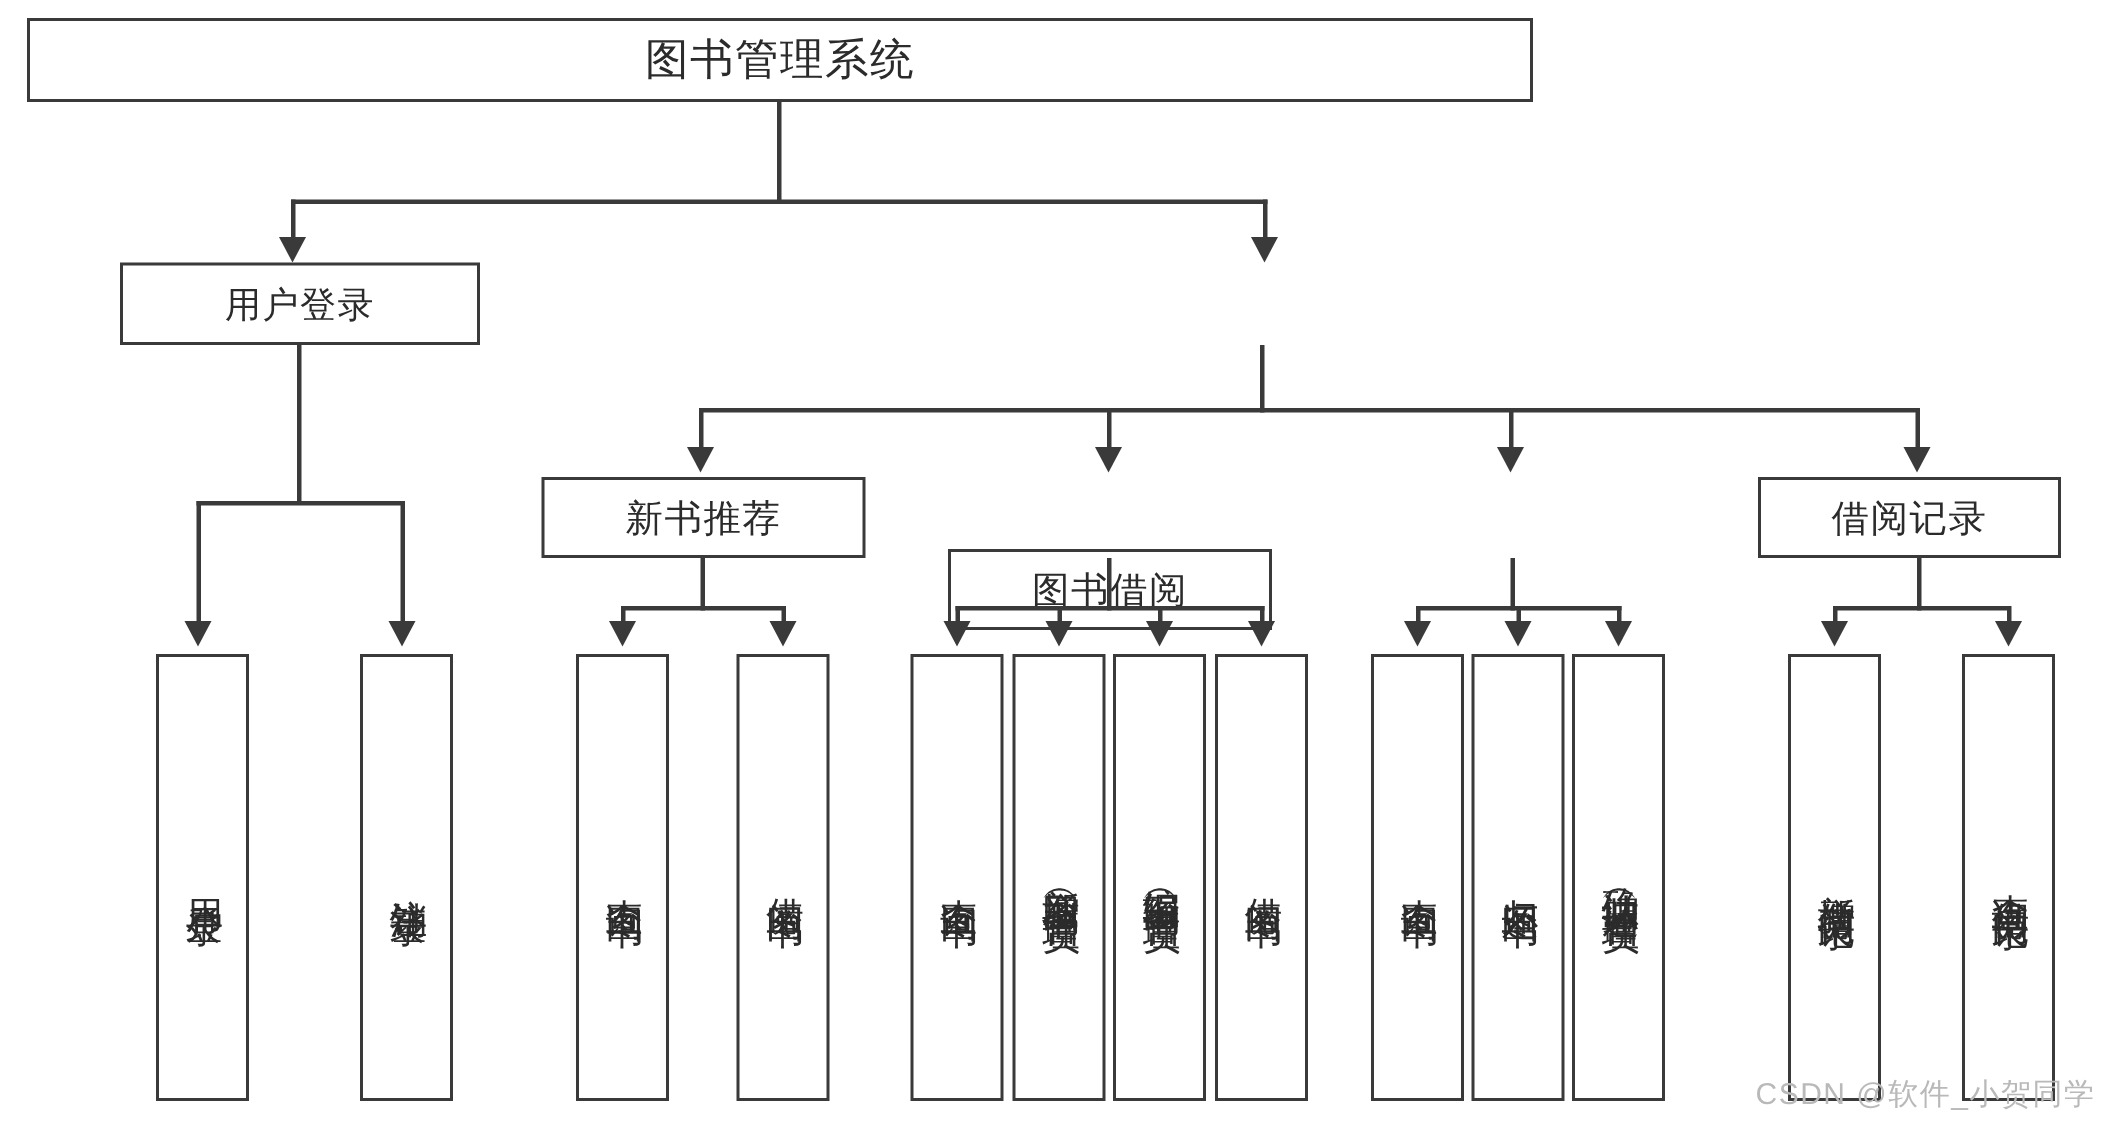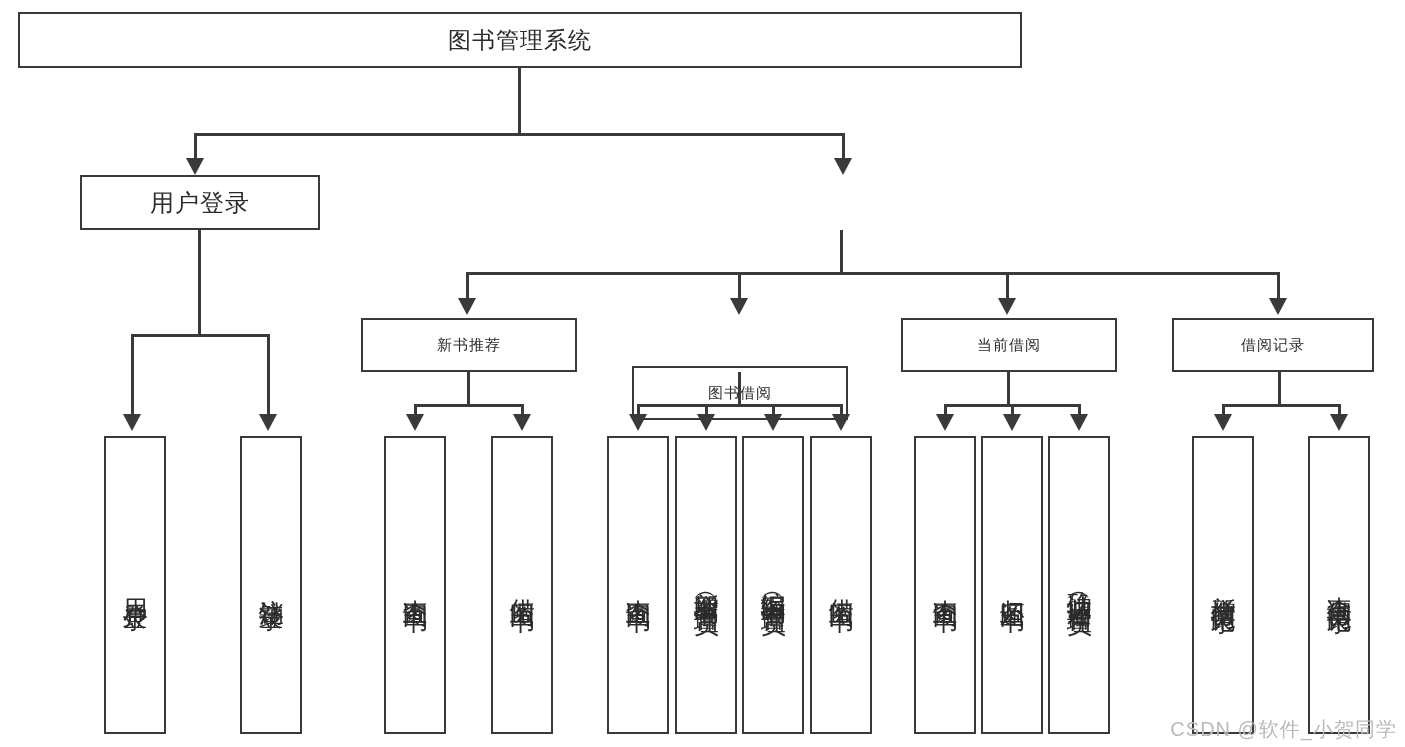--- a/index.html
+++ b/index.html
@@ -19,29 +19,29 @@
     position:absolute;
     box-sizing:border-box;
     background:#ffffff;
     border:2px solid #3a3a3a;
     display:flex;
     align-items:center;
     justify-content:center;
     color:#2b2b2b;
   }
   .node.root{
-    font-size:23px;
+    font-size:29px;
     letter-spacing:1px;
   }
   .node.lvl2{
     font-size:24px;
     letter-spacing:1px;
   }
   .node.lvl3{
-    font-size:15px;
+    font-size:25px;
     letter-spacing:1px;
     font-family:Liberation Mono, monospace;
   }
   
   .node.leaf{
     writing-mode:vertical-rl;
     text-orientation:upright;
     align-items:center;
     justify-content:center;
     font-size:25px;
@@ -128,23 +128,20 @@
   <div class="arrow" style="left:998px;top:298px;"></div>
   <div class="vline" style="left:1277px;top:272px;height:29px;"></div>
   <div class="arrow" style="left:1269px;top:298px;"></div>
 
   <div class="node lvl3" style="left:361px;top:318px;width:216px;height:54px;">
     <span>新书推荐</span>
   </div>
   <div class="node lvl3" style="left:632px;top:318px;width:216px;height:54px;margin-top:48px;">
     <span>图书借阅</span>
   </div>
-  <div class="node lvl3" style="left:901px;top:318px;width:216px;height:54px;">
-    <span>当前借阅</span>
-  </div>
   <div class="node lvl3" style="left:1172px;top:318px;width:202px;height:54px;">
     <span>借阅记录</span>
   </div>
 
   <div class="vline" style="left:467px;top:372px;height:35px;"></div>
   <div class="hline" style="left:414px;top:404px;width:110px;"></div>
   <div class="vline" style="left:414px;top:404px;height:13px;"></div>
   <div class="arrow" style="left:406px;top:414px;"></div>
   <div class="vline" style="left:521px;top:404px;height:13px;"></div>
   <div class="arrow" style="left:513px;top:414px;"></div>

